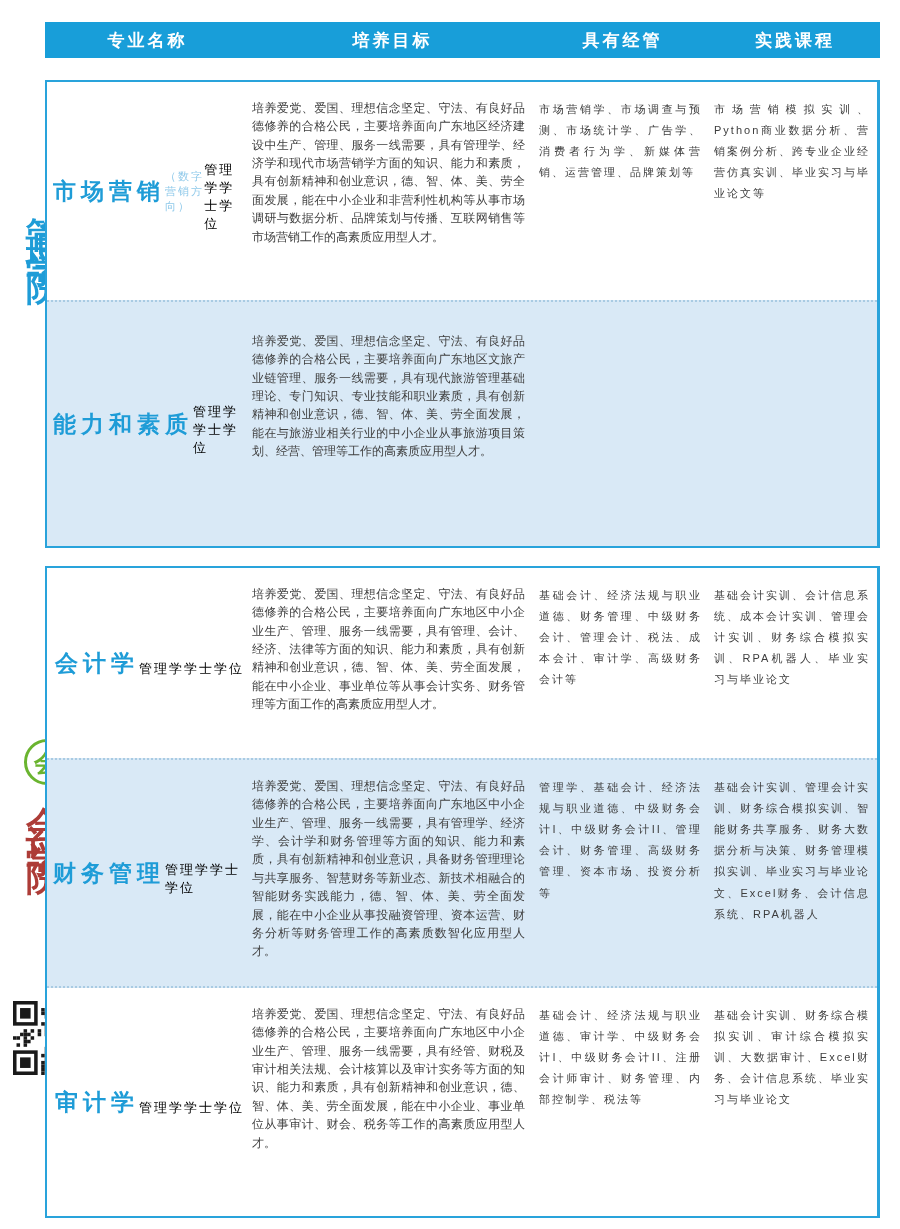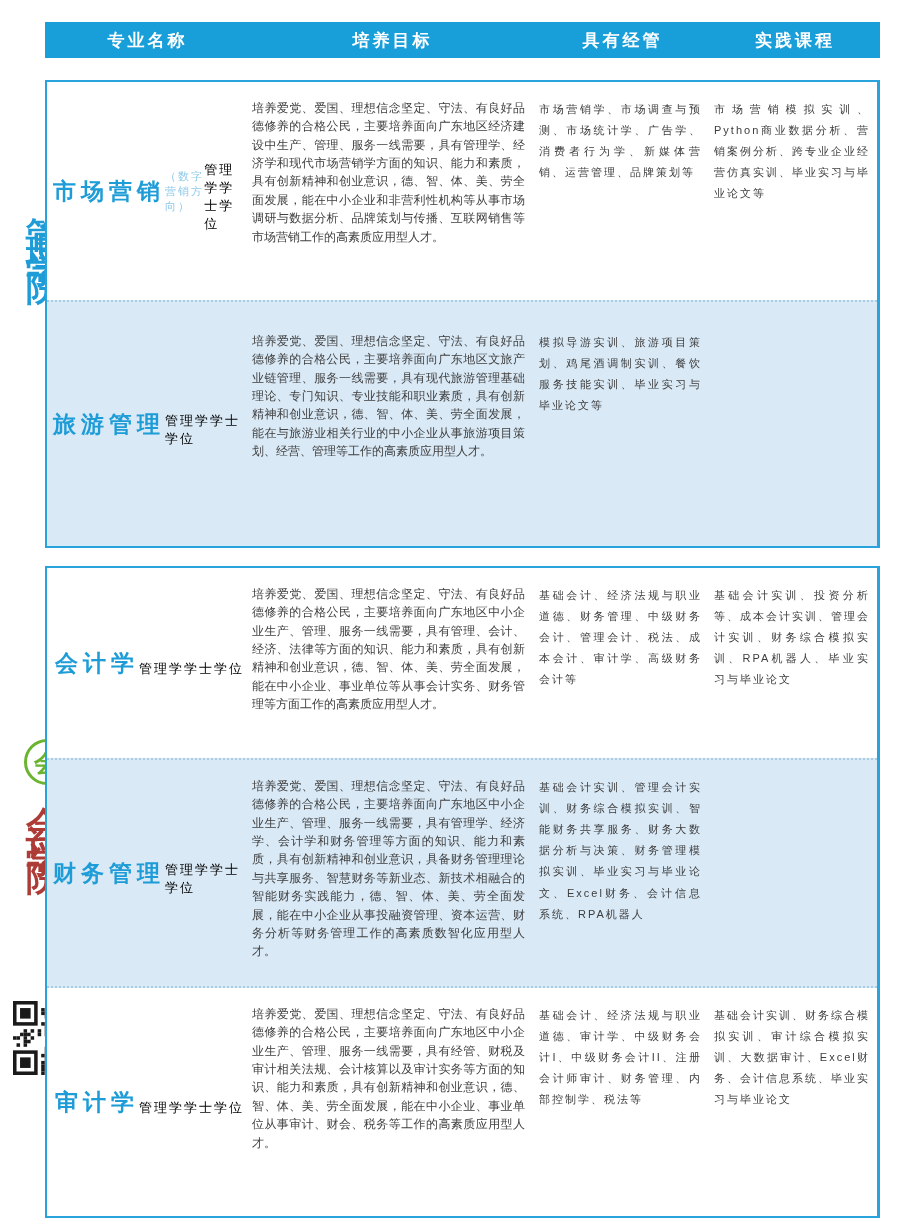--- a/index.html
+++ b/index.html
@@ -229,45 +229,45 @@
         <div class="prog-dir">（数字营销方向）</div>
         <div class="prog-degree">管理学学士学位</div>
       </div>
       <div class="obj-col">培养爱党、爱国、理想信念坚定、守法、有良好品德修养的合格公民，主要培养面向广东地区经济建设中生产、管理、服务一线需要，具有管理学、经济学和现代市场营销学方面的知识、能力和素质，具有创新精神和创业意识，德、智、体、美、劳全面发展，能在中小企业和非营利性机构等从事市场调研与数据分析、品牌策划与传播、互联网销售等市场营销工作的高素质应用型人才。</div>
       <div class="core-col">市场营销学、市场调查与预测、市场统计学、广告学、消费者行为学、新媒体营销、运营管理、品牌策划等</div>
       <div class="prac-col">市场营销模拟实训、Python商业数据分析、营销案例分析、跨专业企业经营仿真实训、毕业实习与毕业论文等</div>
     </div>
 
     <div class="row highlight tall r-tourism">
       <div class="name-col">
-        <div class="prog-name">旅游管理</div>
+        <div class="prog-name">能力和素质</div>
         <div class="prog-degree">管理学学士学位</div>
       </div>
       <div class="obj-col">培养爱党、爱国、理想信念坚定、守法、有良好品德修养的合格公民，主要培养面向广东地区文旅产业链管理、服务一线需要，具有现代旅游管理基础理论、专门知识、专业技能和职业素质，具有创新精神和创业意识，德、智、体、美、劳全面发展，能在与旅游业相关行业的中小企业从事旅游项目策划、经营、管理等工作的高素质应用型人才。</div>
-      <div class="prac-col">模拟导游实训、旅游项目策划、鸡尾酒调制实训、餐饮服务技能实训、毕业实习与毕业论文等</div>
     </div>
   </div>
 
   <div class="section section-2">
     <div class="row r-account">
       <div class="name-col">
         <div class="prog-name">会计学</div>
         <div class="prog-degree">管理学学士学位</div>
       </div>
       <div class="obj-col">培养爱党、爱国、理想信念坚定、守法、有良好品德修养的合格公民，主要培养面向广东地区中小企业生产、管理、服务一线需要，具有管理、会计、经济、法律等方面的知识、能力和素质，具有创新精神和创业意识，德、智、体、美、劳全面发展，能在中小企业、事业单位等从事会计实务、财务管理等方面工作的高素质应用型人才。</div>
       <div class="core-col">基础会计、经济法规与职业道德、财务管理、中级财务会计、管理会计、税法、成本会计、审计学、高级财务会计等</div>
-      <div class="prac-col">基础会计实训、投资分析等、成本会计实训、管理会计实训、财务综合模拟实训、RPA机器人、毕业实习与毕业论文</div>
+      <div class="prac-col">基础会计实训、会计信息系统、成本会计实训、管理会计实训、财务综合模拟实训、RPA机器人、毕业实习与毕业论文</div>
     </div>
 
     <div class="row highlight r-finance">
       <div class="name-col">
         <div class="prog-name">财务管理</div>
         <div class="prog-degree">管理学学士学位</div>
       </div>
       <div class="obj-col">培养爱党、爱国、理想信念坚定、守法、有良好品德修养的合格公民，主要培养面向广东地区中小企业生产、管理、服务一线需要，具有管理学、经济学、会计学和财务管理等方面的知识、能力和素质，具有创新精神和创业意识，具备财务管理理论与共享服务、智慧财务等新业态、新技术相融合的智能财务实践能力，德、智、体、美、劳全面发展，能在中小企业从事投融资管理、资本运营、财务分析等财务管理工作的高素质数智化应用型人才。</div>
+      <div class="core-col">管理学、基础会计、经济法规与职业道德、中级财务会计I、中级财务会计II、管理会计、财务管理、高级财务管理、资本市场、投资分析等</div>
       <div class="prac-col">基础会计实训、管理会计实训、财务综合模拟实训、智能财务共享服务、财务大数据分析与决策、财务管理模拟实训、毕业实习与毕业论文、Excel财务、会计信息系统、RPA机器人</div>
     </div>
 
     <div class="row r-audit">
       <div class="name-col">
         <div class="prog-name">审计学</div>
         <div class="prog-degree">管理学学士学位</div>
       </div>
       <div class="obj-col">培养爱党、爱国、理想信念坚定、守法、有良好品德修养的合格公民，主要培养面向广东地区中小企业生产、管理、服务一线需要，具有经管、财税及审计相关法规、会计核算以及审计实务等方面的知识、能力和素质，具有创新精神和创业意识，德、智、体、美、劳全面发展，能在中小企业、事业单位从事审计、财会、税务等工作的高素质应用型人才。</div>
       <div class="core-col">基础会计、经济法规与职业道德、审计学、中级财务会计I、中级财务会计II、注册会计师审计、财务管理、内部控制学、税法等</div>

